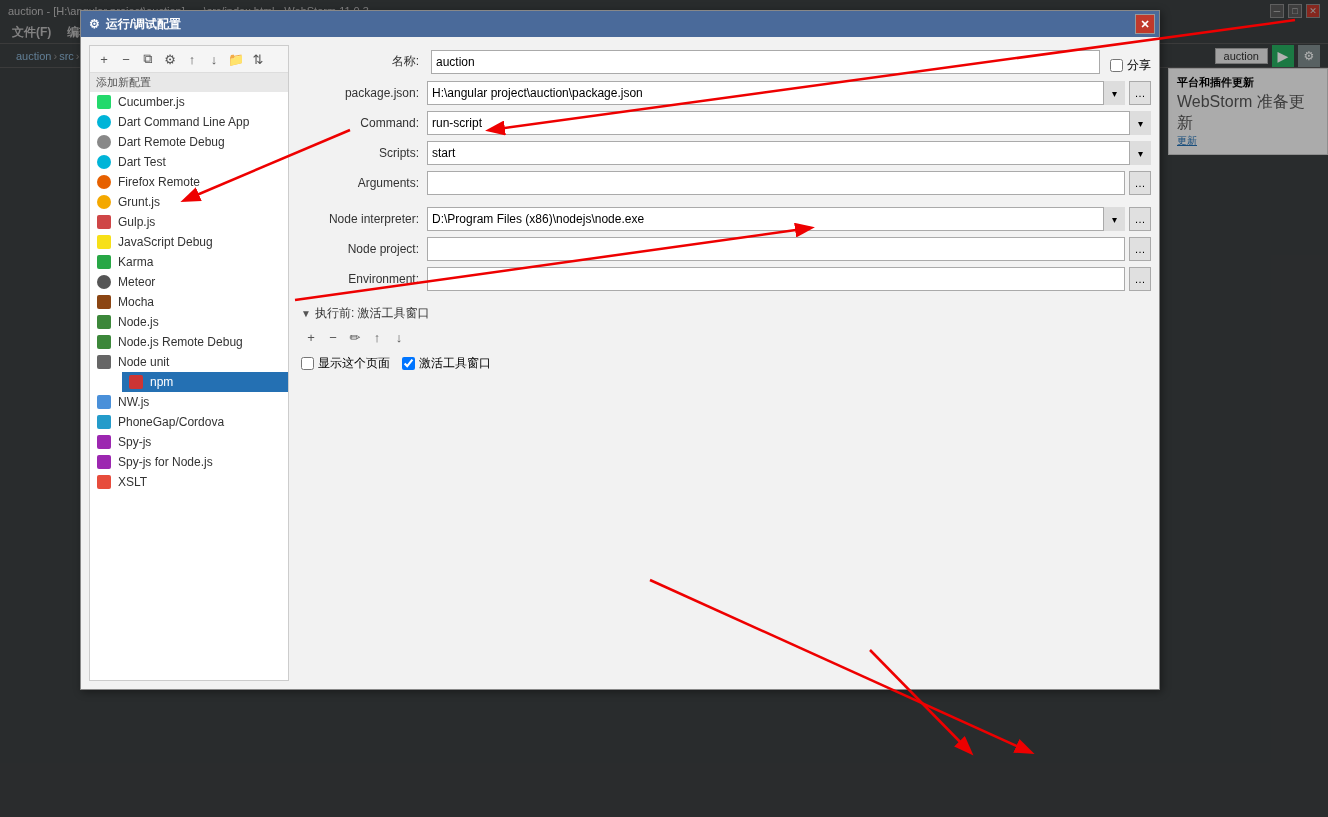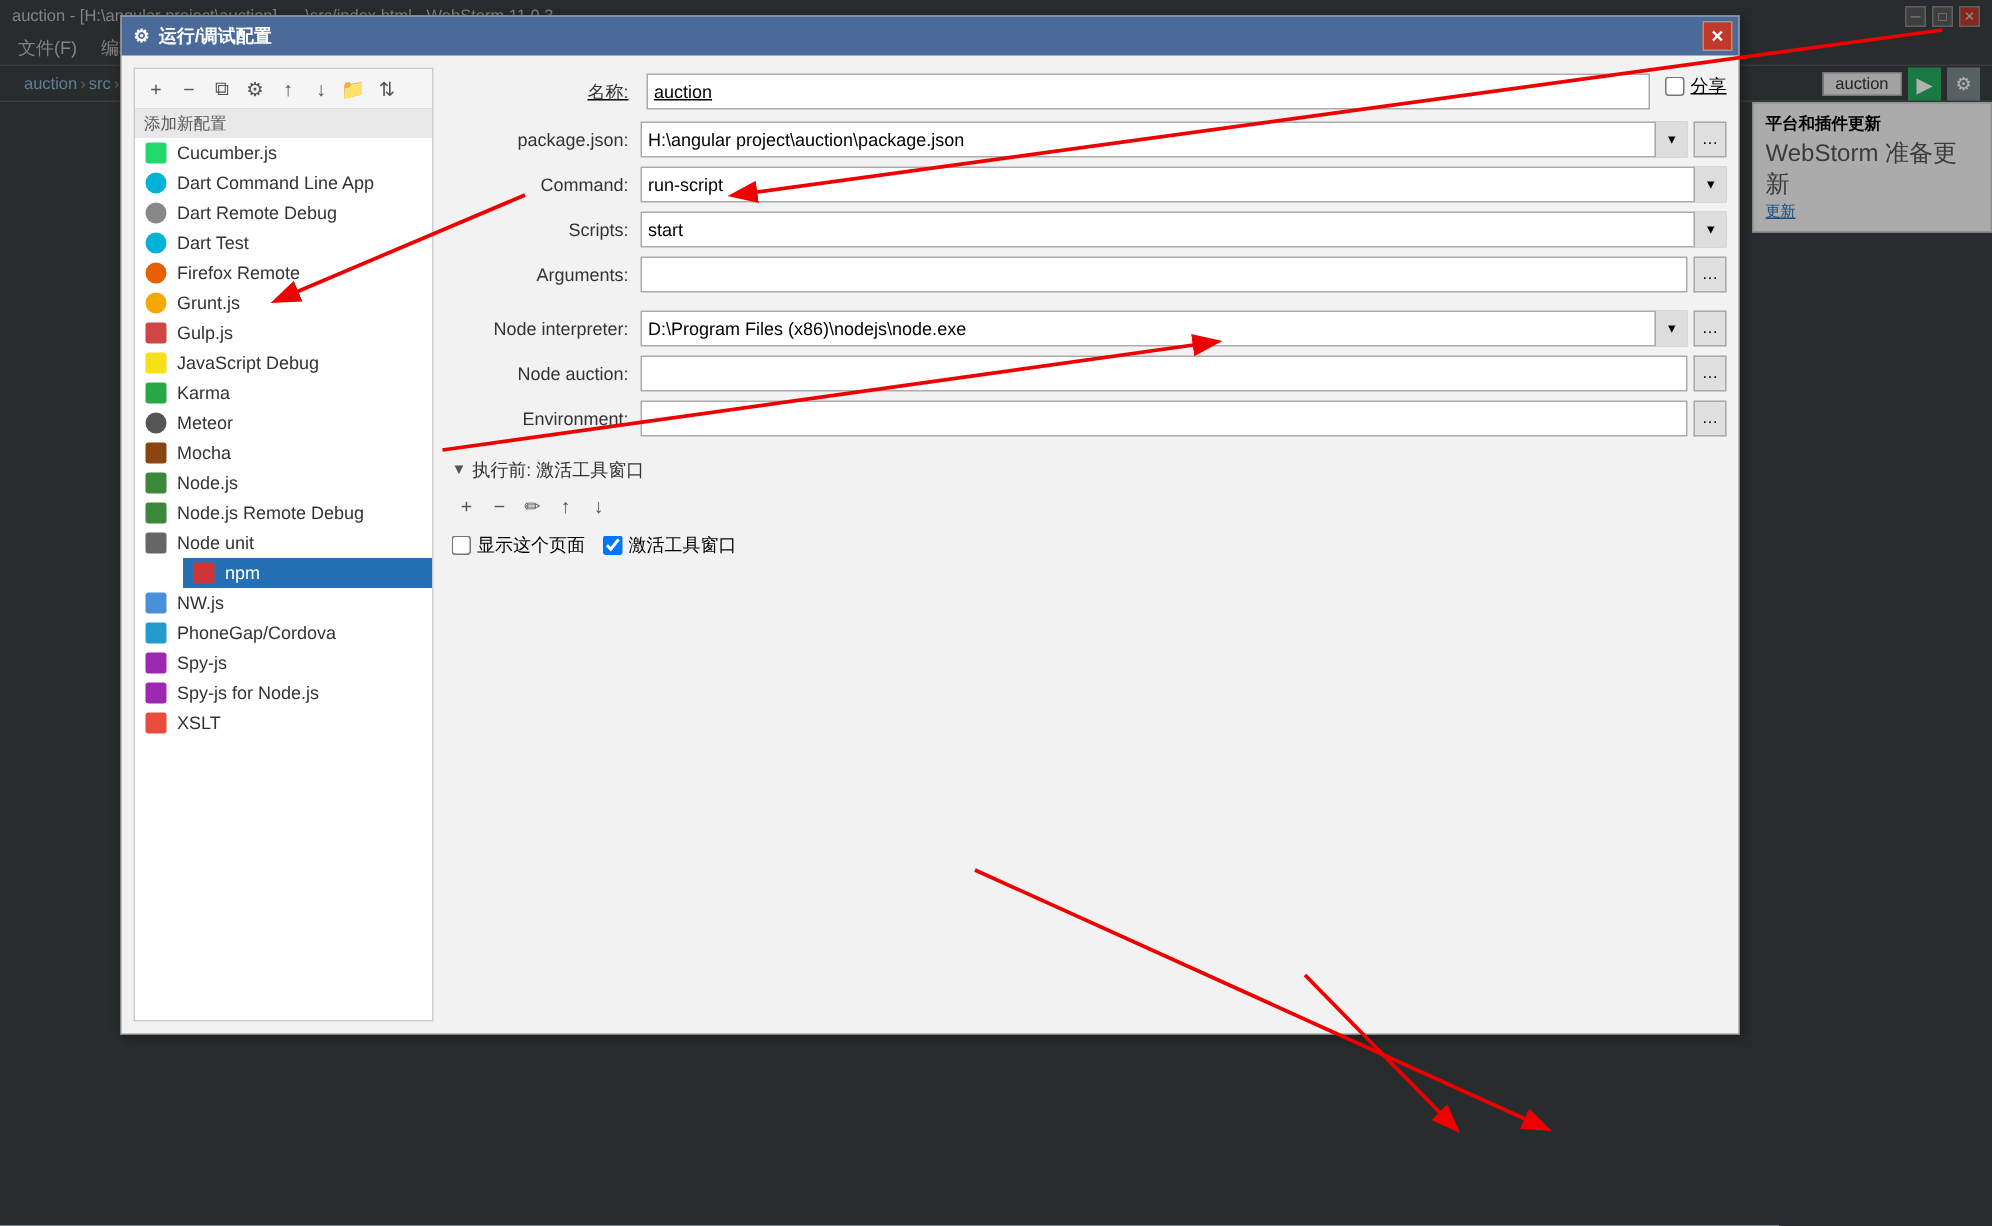--- a/index.html
+++ b/index.html
@@ -42,20 +42,21 @@
       display: flex;
       align-items: center;
       padding: 0 4px;
       font-size: 12px;
       border-bottom: 1px solid #555;
     }
     .menu-item {
       padding: 2px 8px;
       cursor: pointer;
       white-space: nowrap;
+      font-weight: bold;
     }
 
     
     .breadcrumb-bar {
       background: #3c3f41;
       height: 24px;
       display: flex;
       align-items: center;
       padding: 0 8px;
       color: #8ab4d4;
@@ -590,21 +591,21 @@
         <div class="list-item">
           <span class="item-icon">
               <span class="icon-xslt"></span>
             </span>
           <span>XSLT</span>
         </div>
       </div>
 
       <div class="config-panel">
 
-        <div style="display:flex; align-items:flex-start; padding:4px 0; gap:4px;text-decoration:underline;">
+        <div style="display:flex; align-items:flex-end; padding:4px 0; gap:4px;">
           <span class="form-label" style="width:130px;">名称:</span>
           <input class="form-input" type="text" style="flex: 1 1 0%;" value="auction">
           <div class="share-area">
             <input type="checkbox" style="">
             <label>分享</label>
           </div>
         </div>
 
         <div style="display:grid; grid-template-columns:130px 1fr; gap:0;">
 
@@ -648,21 +649,21 @@
 
           <span class="form-label">Node interpreter:</span>
           <div class="form-control-cell">
             <div class="select-wrapper">
               <input type="text" class="form-input" style="width: 100%; padding-right: 22px;" value="D:\Program Files (x86)\nodejs\node.exe">
               <div class="select-arrow">▾</div>
             </div>
             <button class="browse-btn">…</button>
           </div>
 
-          <span class="form-label">Node auction:</span>
+          <span class="form-label">Node project:</span>
           <div class="form-control-cell">
             <input class="form-input" type="text" style="flex: 1 1 0%;">
             <button class="browse-btn">…</button>
           </div>
 
           <span class="form-label">Environment:</span>
           <div class="form-control-cell">
             <input class="form-input" type="text" style="flex: 1 1 0%;">
             <button class="browse-btn">…</button>
           </div>

